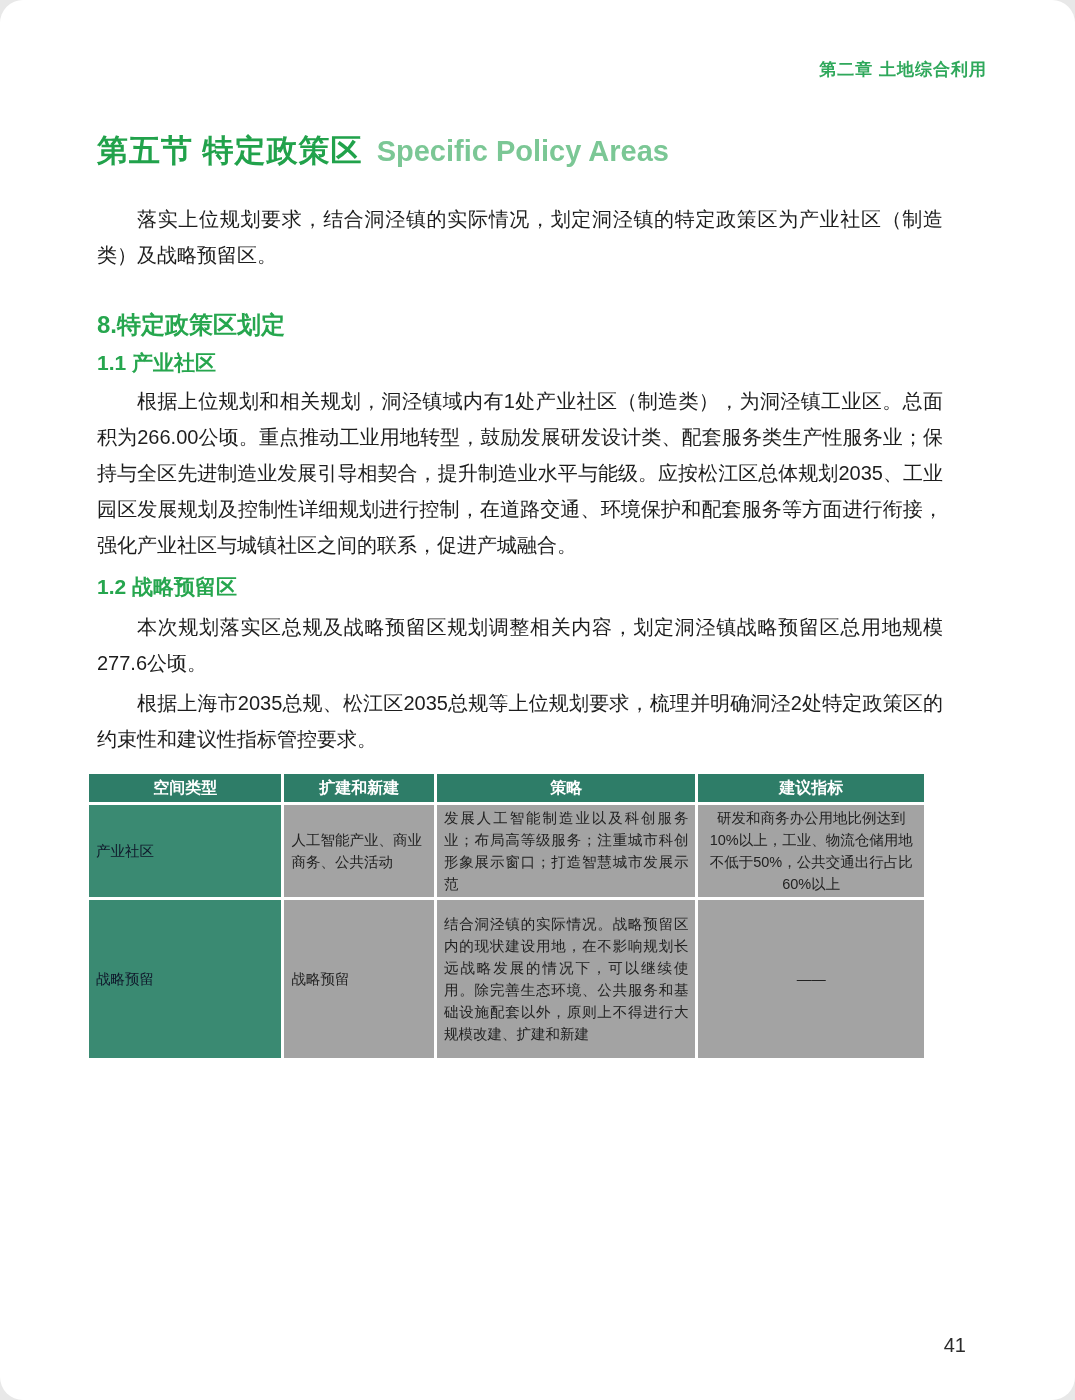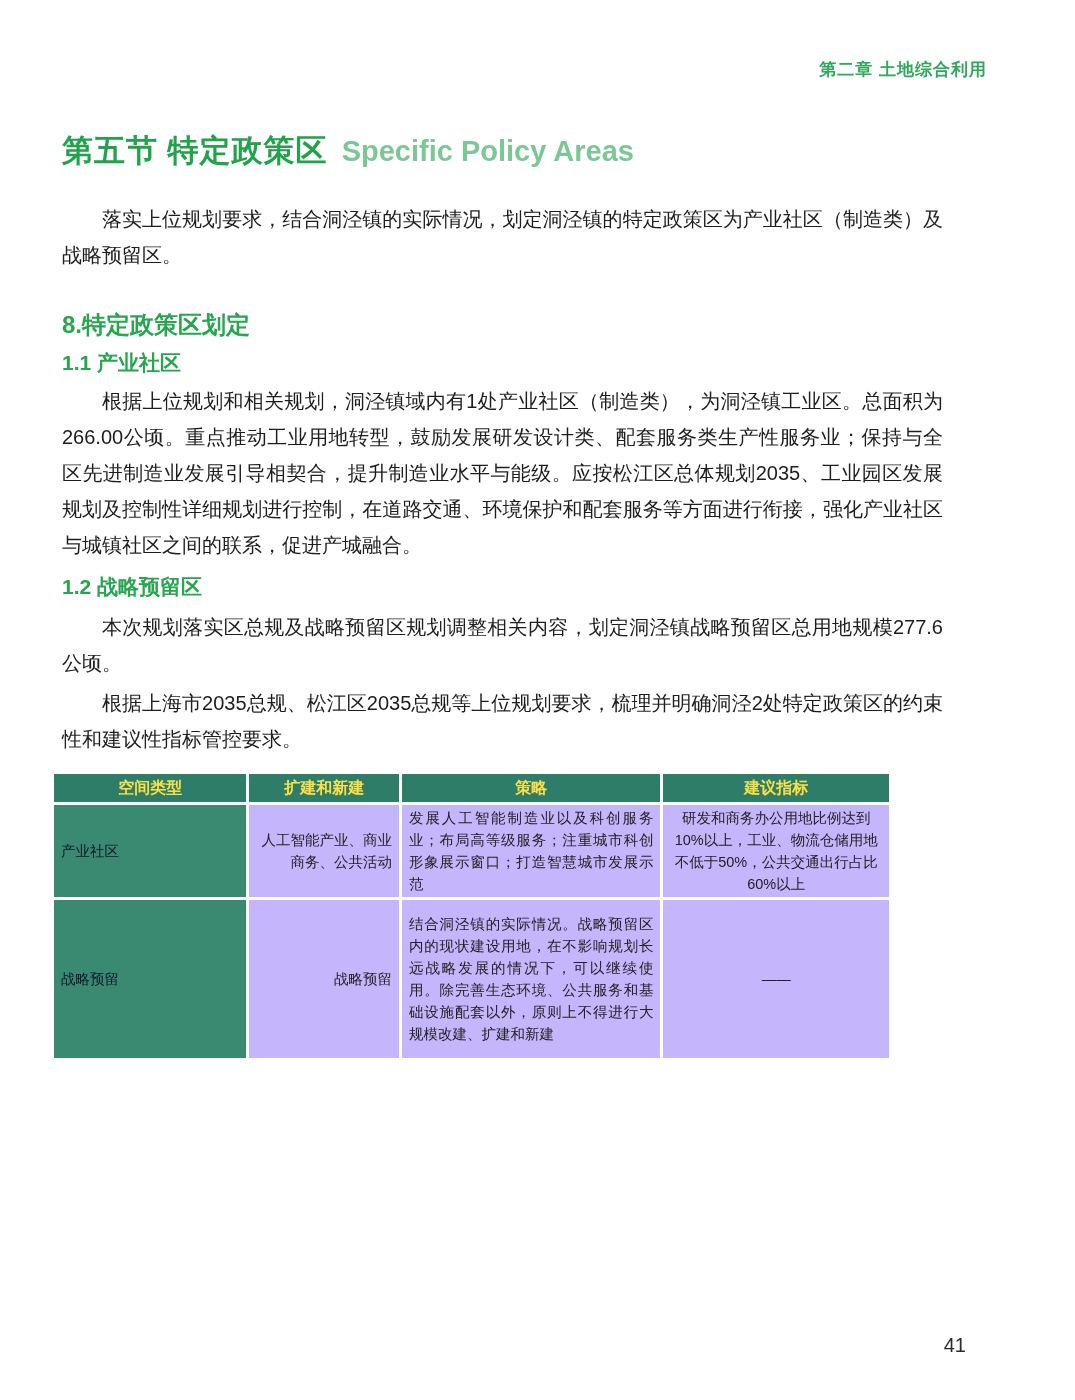--- a/index.html
+++ b/index.html
@@ -4,26 +4,27 @@
 <style>
   html,body{margin:0;padding:0;background:#e8e8e8;}
   .page{
     position:relative;
     width:1075px;height:1400px;
     margin:0 auto;
     background:#ffffff;
     font-family:"Liberation Sans","DejaVu Sans",sans-serif;
     color:#1d1d1d;
     overflow:hidden;
+    border-radius:23px;
   }
   .chapter-header{
     position:absolute;top:58px;right:88px;
     color:#2fa85b;font-size:17px;font-weight:bold;letter-spacing:1px;
   }
-  .content{padding:130px 132px 0 62px;}
+  .content{padding:130px 132px 0 97px;}
   .doc-title{margin:0;line-height:40px;white-space:nowrap;}
   .doc-title .zh{font-size:31px;font-weight:bold;color:#21a24b;letter-spacing:1px;}
   .doc-title .en{font-size:29px;font-weight:bold;color:#7bc795;margin-left:14px;}
   .para{
     margin:0;font-size:20px;line-height:36px;color:#1d1d1d;
     text-align:justify;text-indent:2em;
   }
   .intro{margin-top:30px;}
   .h2{margin:0;font-size:24px;line-height:32px;font-weight:bold;color:#26a64e;}
   .h3{margin:0;font-size:21px;line-height:28px;font-weight:bold;color:#26a64e;}
@@ -37,34 +38,34 @@
   .table-title{
     margin:152px 0 0 0;text-align:center;
     font-size:19px;color:#222;font-weight:normal;
   }
   table.policy{
     border-collapse:separate;border-spacing:3px;
     width:841px;margin:14px 0 0 -11px;
     table-layout:fixed;
   }
   table.policy th{
-    background:#2e7d68;color:#fde047;
+    background:#2e7d68;color:#ffffff;
     font-size:16px;font-weight:600;
     padding:5px 4px;line-height:18px;text-align:center;
   }
   table.policy td{
     font-size:14.5px;line-height:22px;vertical-align:middle;
     padding:2px 7px;
   }
   td.cell-type{
     background:#3a8a72;color:#0f172a;
     font-size:16px;font-weight:400;text-align:left;
   }
-  td.cell-light{background:#c4b5fd;color:#222;}
-  td.cell-func{text-align:right;}
+  td.cell-light{background:#a3a3a3;color:#222;}
+  td.cell-func{text-align:left;}
   td.cell-strategy{text-align:left;text-align:justify;padding:6px 9px;}
   td.cell-indicator{text-align:center;}
   .page-number{
     position:absolute;top:1334px;right:109px;
     font-size:20px;color:#2b2b2b;
   }
 </style>
 </head>
 <body>
 

